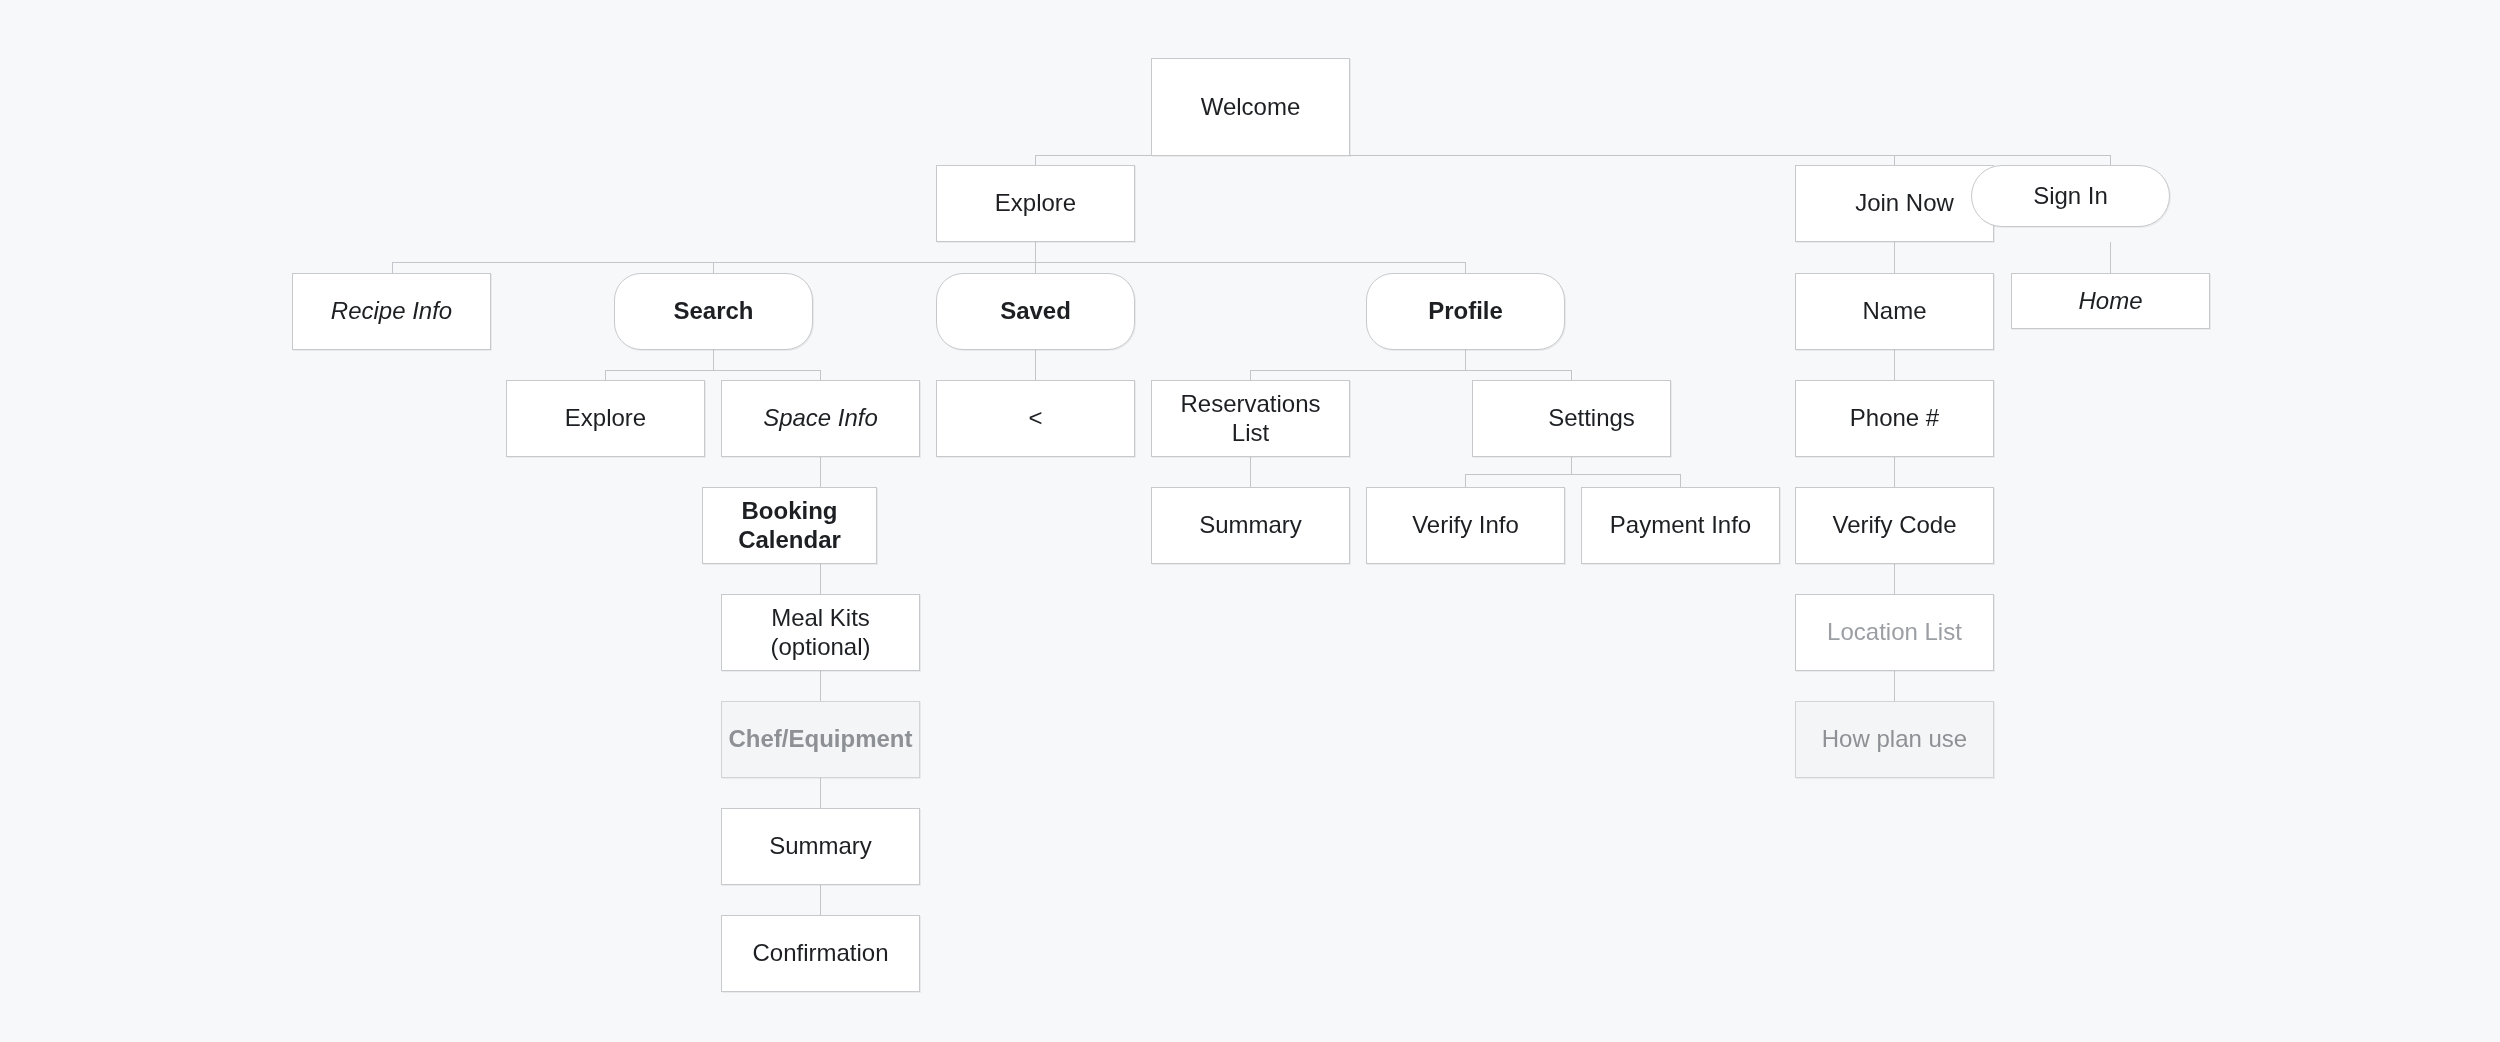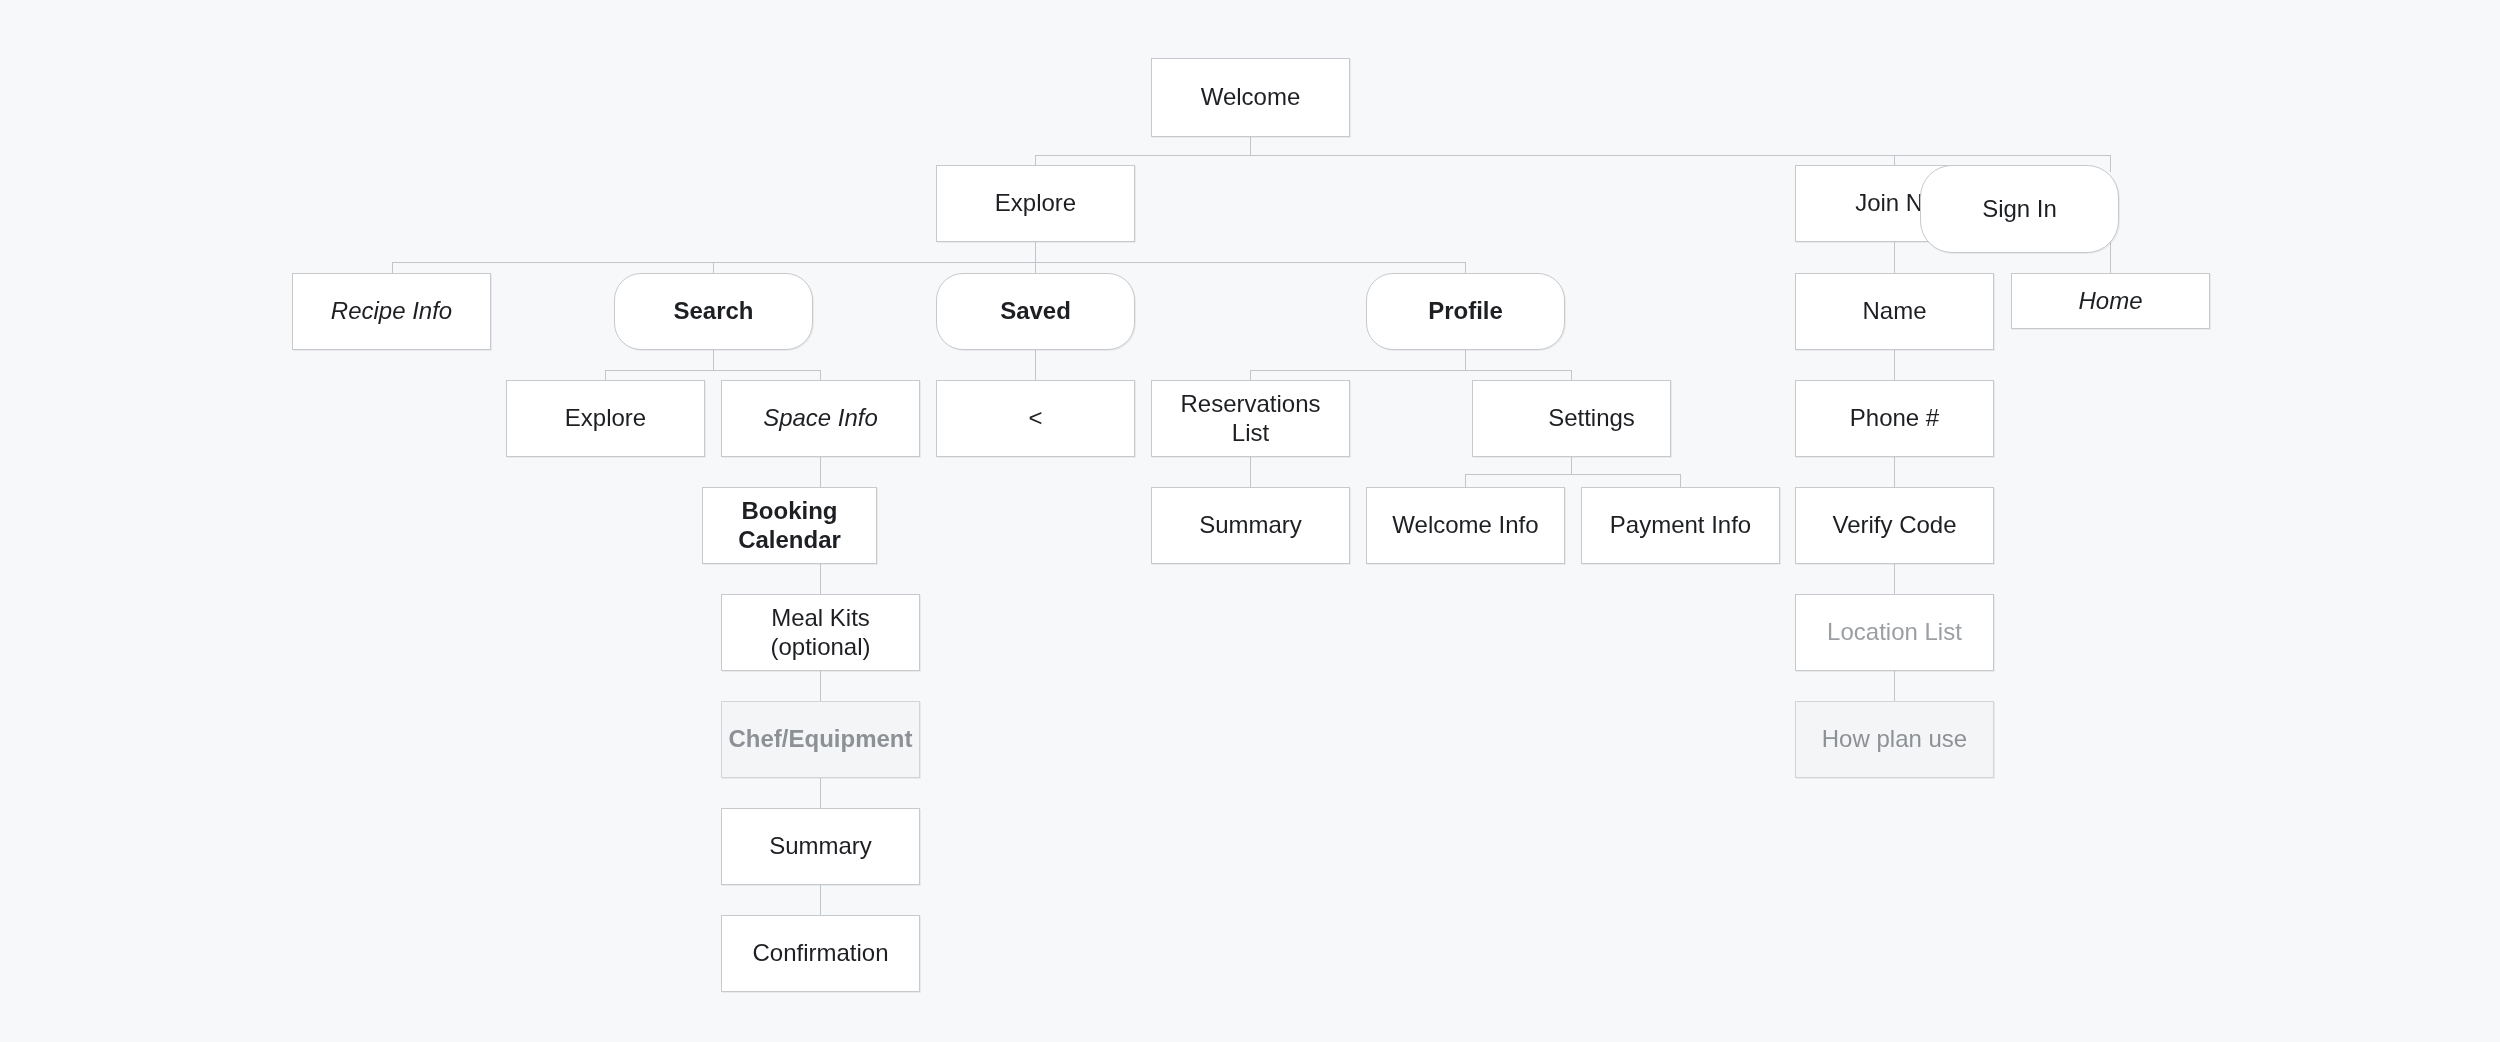--- a/index.html
+++ b/index.html
@@ -102,43 +102,43 @@
   <div class="edge v" style="left:820px; top:671px;  height:32px;"></div>
 
   <div class="edge v" style="left:820px; top:778px;  height:32px;"></div>
 
   <div class="edge v" style="left:820px; top:885px; height:32px;"></div>
 
   <div class="edge v" style="left:1894px; top:564px; height:32px;"></div>
 
   <div class="edge v" style="left:1894px; top:671px; height:32px;"></div>
 
-  <div class="node" style="left:1151px; top:58px;  width:199px; height:79px;">Welcome</div>
+  <div class="node" style="left:1151px; top:58px;  width:199px; height:98px;">Welcome</div>
 
   <div class="node" style="left:936px;  top:165px; width:199px; height:77px;">Explore</div>
   <div class="node" style="left:1795px; top:165px; width:199px; height:77px;padding-left:28px;">Join Now</div>
-  <div class="node" style="left:1920px; top:165px; width:199px; height:88px;border-radius:32px;">Sign In</div>
+  <div class="node" style="left:1971px; top:165px; width:199px; height:62px;border-radius:32px;">Sign In</div>
 
   <div class="node italic" style="left:292px;  top:273px; width:199px; height:77px;">Recipe Info</div>
   <div class="node bold" style="left:614px;  top:273px; width:199px; height:77px;">Search</div>
   <div class="node bold" style="left:936px;  top:273px; width:199px; height:77px;">Saved</div>
   <div class="node bold" style="left:1366px; top:273px; width:199px; height:77px;">Profile</div>
   <div class="node" style="left:1795px; top:273px; width:199px; height:77px;">Name</div>
   <div class="node" style="left:2011px; top:273px; width:199px; height:56px;font-style:italic;">Home</div>
 
   <div class="node" style="left:506px;  top:380px; width:199px; height:77px;">Explore</div>
   <div class="node italic" style="left:721px;  top:380px; width:199px; height:77px;">Space Info</div>
   <div class="node" style="left:936px;  top:380px; width:199px; height:77px;">&lt;</div>
   <div class="node" style="left:1151px; top:380px; width:199px; height:77px;">Reservations List</div>
   <div class="node" style="left:1472px; top:380px; width:199px; height:77px;padding-left:48px;">Settings</div>
   <div class="node" style="left:1795px; top:380px; width:199px; height:77px;">Phone #</div>
 
   <div class="node" style="left:702px;  top:487px; width:175px; height:77px;font-weight:bold;">Booking Calendar</div>
   <div class="node" style="left:1151px; top:487px; width:199px; height:77px;">Summary</div>
-  <div class="node" style="left:1366px; top:487px; width:199px; height:77px;">Welcome Info</div>
+  <div class="node" style="left:1366px; top:487px; width:199px; height:77px;">Verify Info</div>
   <div class="node" style="left:1581px; top:487px; width:199px; height:77px;">Payment Info</div>
   <div class="node" style="left:1795px; top:487px; width:199px; height:77px;">Verify Code</div>
 
   <div class="node" style="left:721px;  top:594px; width:199px; height:77px;">Meal Kits (optional)</div>
   <div class="node muted" style="left:1795px; top:594px; width:199px; height:77px;">Location List</div>
 
   <div class="node muted-fill" style="left:721px;  top:701px; width:199px; height:77px;font-weight:bold;">Chef/Equipment</div>
   <div class="node muted-fill" style="left:1795px; top:701px; width:199px; height:77px;">How plan use</div>
 
   <div class="node" style="left:721px;  top:808px; width:199px; height:77px;">Summary</div>

